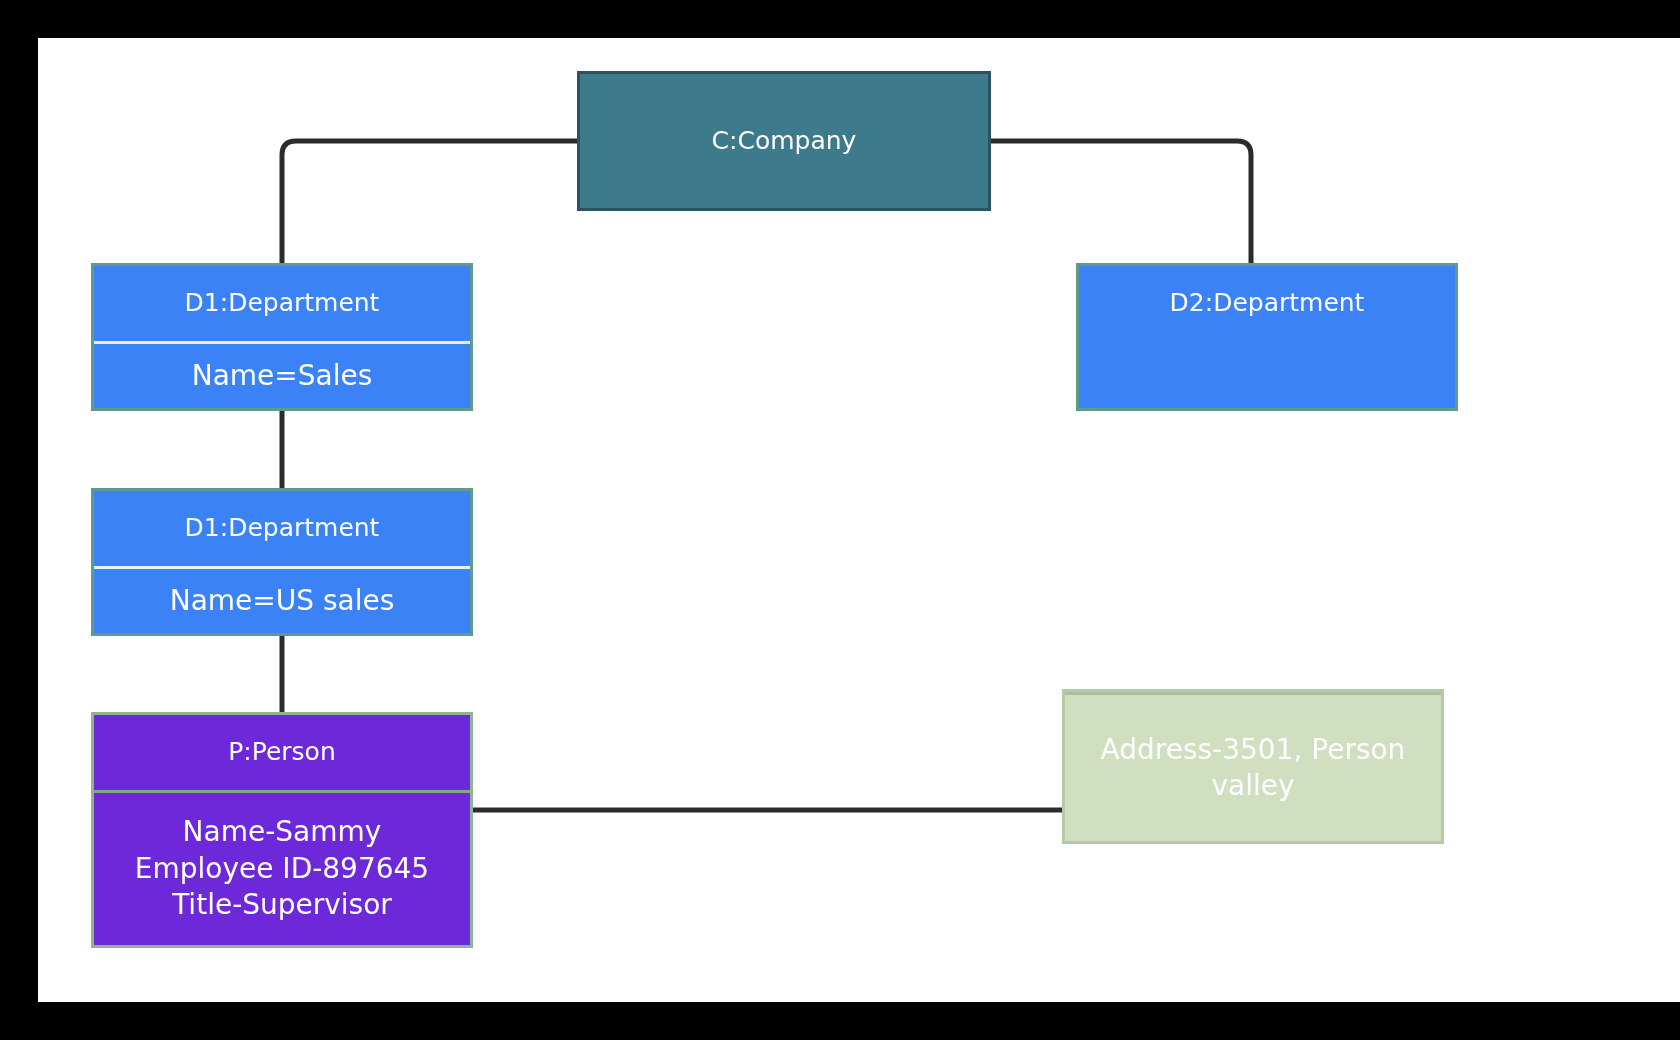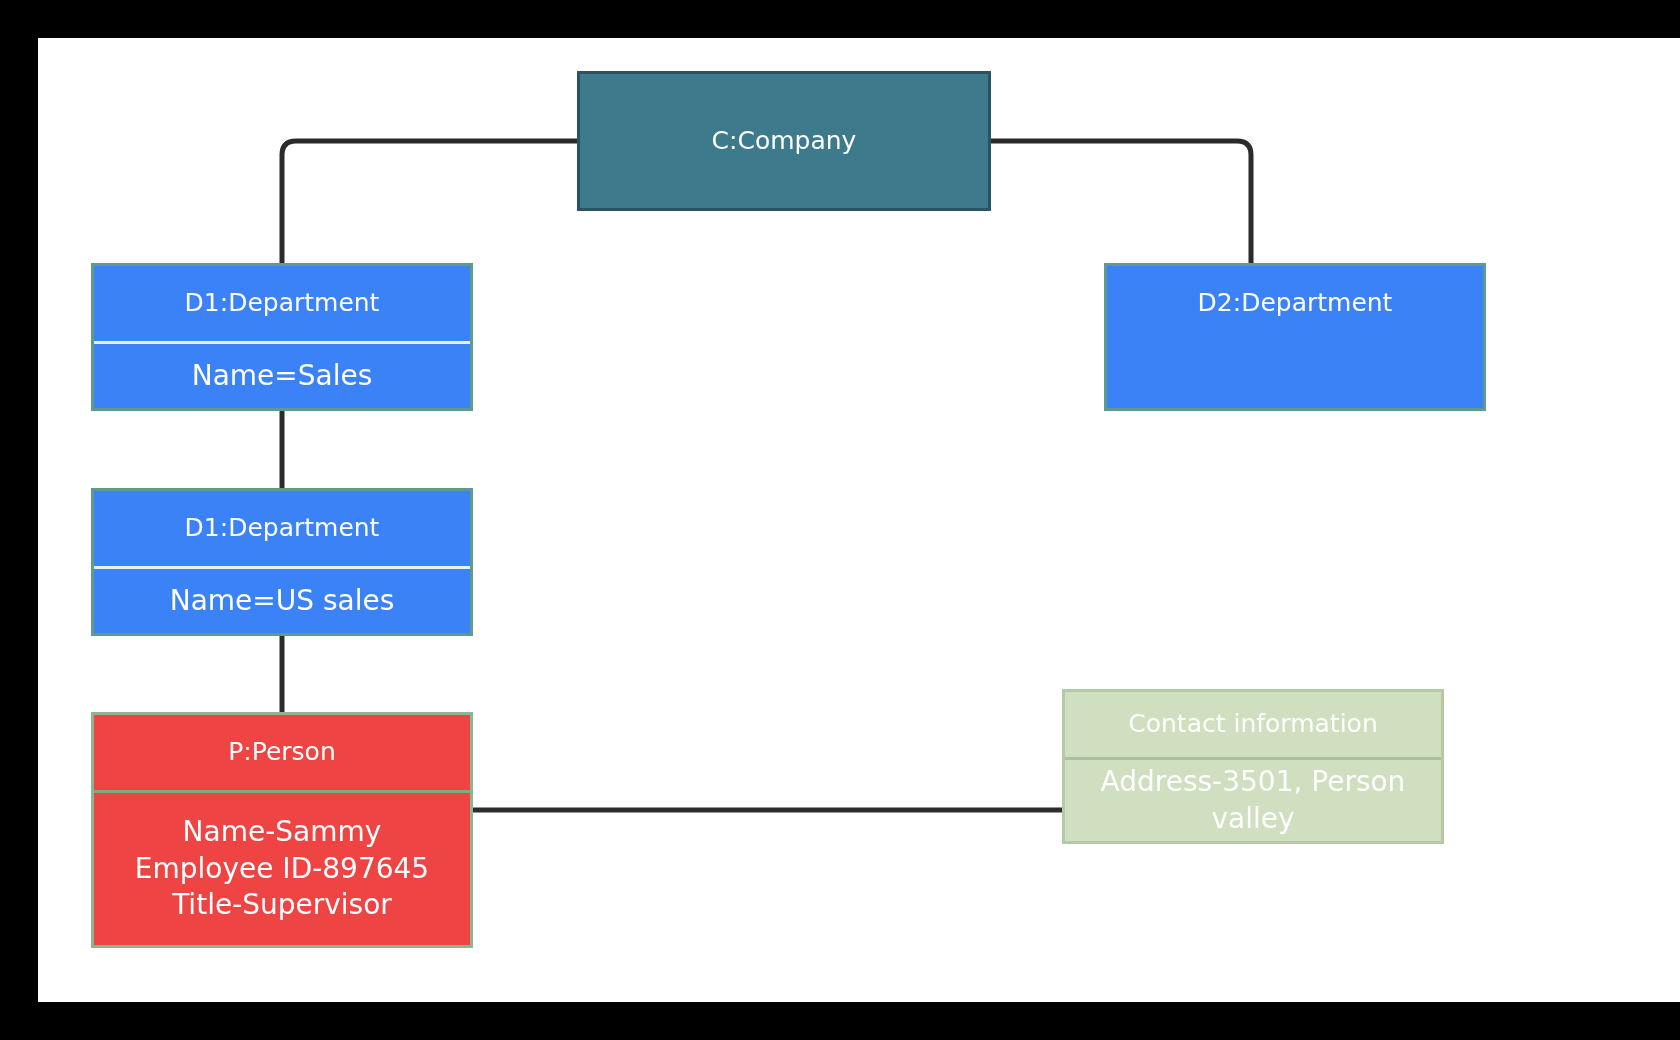--- a/index.html
+++ b/index.html
@@ -82,21 +82,21 @@
   }
   .node.company .compartment.head { color: #ffffff; }
 
   .node.department {
     background: #3b82f6;
     border-color: #5f9a8e;
   }
   .node.department .compartment.body { border-top-color: #e8f0ee; }
 
   .node.person {
-    background: #ef4444;
+    background: #6d28d9;
     border-color: #8fb494;
   }
   .node.person .compartment.body { border-top-color: #7fa886; }
 
   .node.contact {
     background: #cfdfc0;
     border-color: #b4c9a6;
   }
   .node.contact .compartment.body { border-top-color: #aabf9d; }
 </style>
@@ -121,35 +121,34 @@
 
     <div class="node company" style="left:539px; top:33px; width:414px; height:140px;">
       <div class="compartment head" style="height:100%;">C:Company</div>
     </div>
 
     <div class="node department" style="left:53px; top:225px; width:382px; height:148px;">
       <div class="compartment head" style="height:75px;">D1:Department</div>
       <div class="compartment body" style="flex:1;">Name=Sales</div>
     </div>
 
-    <div class="node department" style="left:1066px; top:225px; width:382px; height:148px;">
+    <div class="node department" style="left:1038px; top:225px; width:382px; height:148px;">
       <div class="compartment head" style="height:75px;">D2:Department</div>
     </div>
 
     <div class="node department" style="left:53px; top:450px; width:382px; height:148px;">
       <div class="compartment head" style="height:75px;">D1:Department</div>
       <div class="compartment body" style="flex:1;">Name=US sales</div>
     </div>
 
     <div class="node person" style="left:53px; top:674px; width:382px; height:236px;">
       <div class="compartment head" style="height:75px;">P:Person</div>
       <div class="compartment body" style="flex:1;">Name-Sammy
 Employee ID-897645
 Title-Supervisor</div>
     </div>
 
     <div class="node contact" style="left:1024px; top:651px; width:382px; height:155px;">
-      <div class="compartment head" style="height:78px;">Contact information</div>
       <div class="compartment body" style="flex:1;">Address-3501, Person valley</div>
     </div>
 
   </div>
 </div>
 
 </body></html>

